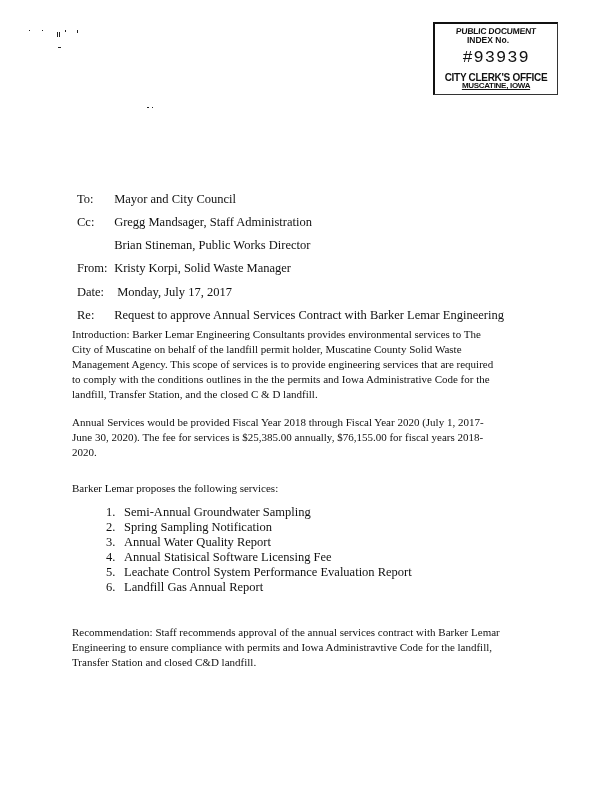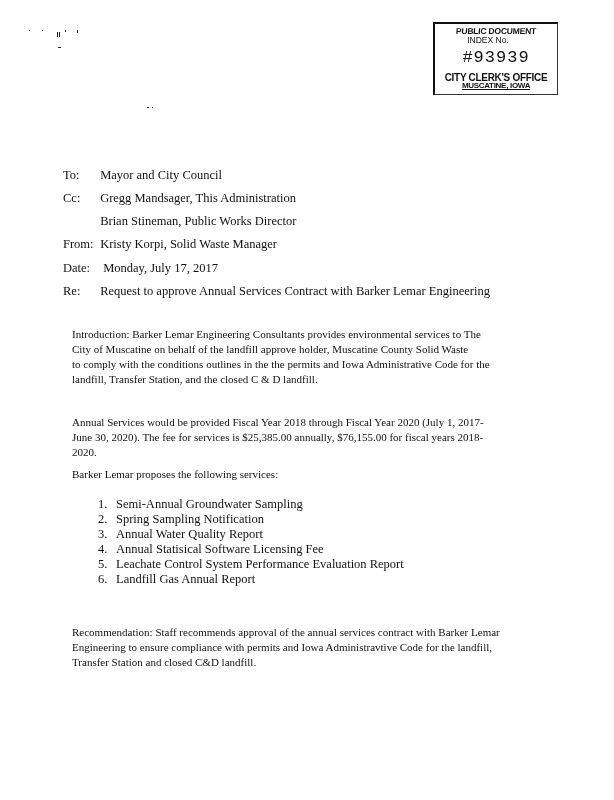--- a/index.html
+++ b/index.html
@@ -49,21 +49,21 @@
     font-size: 8.5px;
     font-weight: bold;
     letter-spacing: -0.2px;
     transform: skewX(-4deg);
   }
   .stamp .s-line2 {
     position: absolute;
     left: 0; right: 16px;
     top: 11px;
     font-size: 8.5px;
-    font-weight: normal;
+    font-weight: bold;
   }
   .stamp .s-number {
     position: absolute;
     left: 0; right: 0;
     top: 24px;
     font-size: 17px;
     font-family: "Liberation Mono", "DejaVu Sans Mono", monospace;
     font-weight: normal;
     letter-spacing: 1px;
   }
@@ -81,24 +81,25 @@
     top: 57px;
     font-size: 8px;
     font-weight: bold;
     letter-spacing: -0.3px;
     text-decoration: underline;
   }
 
   
   .hdr-row {
     position: absolute;
-    left: 63px;
+    left: 77px;
     font-size: 12.5px;
     line-height: 14px;
     white-space: nowrap;
+    margin-top: 24px;
   }
   .hdr-label {
     display: inline-block;
     width: 34px;
   }
   .hdr-value {
     display: inline-block;
   }
 
   .para {
@@ -111,21 +112,21 @@
   }
   .para .ln {
     display: block;
     white-space: nowrap;
   }
 
   .list {
     position: absolute;
     left: 90px;
     top: 489px;
-    margin: 8px;
+    margin: 16px;
     padding: 0;
     list-style: none;
     font-size: 12.5px;
     line-height: 15px;
   }
   .list li {
     white-space: nowrap;
   }
   .list .num {
     display: inline-block;
@@ -154,53 +155,54 @@
     <div class="s-line3">CITY CLERK'S OFFICE</div>
     <div class="s-line4">MUSCATINE, IOWA</div>
   </div>
 
   <div class="hdr-row" style="top:168px;">
     <span class="hdr-label">To:</span>
     <span class="hdr-value">Mayor and City Council</span>
   </div>
   <div class="hdr-row" style="top:191px;">
     <span class="hdr-label">Cc:</span>
-    <span class="hdr-value">Gregg Mandsager, This Administration</span>
+    <span class="hdr-value">Gregg Mandsager, Staff Administration</span>
   </div>
   <div class="hdr-row" style="top:237px;">
     <span class="hdr-label">From:</span>
     <span class="hdr-value">Kristy Korpi, Solid Waste Manager</span>
   </div>
   <div class="hdr-row" style="top:214px;">
     <span class="hdr-label"></span>
     <span class="hdr-value">Brian Stineman, Public Works Director</span>
   </div>
   <div class="hdr-row" style="top:261px;">
     <span class="hdr-label">Date:</span>
     <span class="hdr-value" style="margin-left:3px;text-align:right;">Monday, July 17, 2017</span>
   </div>
   <div class="hdr-row" style="top:284px;">
     <span class="hdr-label">Re:</span>
     <span class="hdr-value">Request to approve Annual Services Contract with Barker Lemar Engineering</span>
   </div>
 
   <div class="para" style="top:327px;">
     <span class="ln">Introduction: Barker Lemar Engineering Consultants provides environmental services to The</span>
-    <span class="ln">City of Muscatine on behalf of the landfill approve holder, Muscatine County Solid Waste</span>
+    <span class="ln">City of Muscatine on behalf of the landfill permit holder, Muscatine County Solid Waste</span>
+    <span class="ln">Management Agency. This scope of services is to provide engineering services that are required</span>
     <span class="ln">to comply with the conditions outlines in the the permits and Iowa Administrative Code for the</span>
     <span class="ln">landfill, Transfer Station, and the closed C &amp; D landfill.</span>
   </div>
 
   <div class="para" style="top:415px;">
     <span class="ln">Annual Services would be provided Fiscal Year 2018 through Fiscal Year 2020 (July 1, 2017-</span>
     <span class="ln">June 30, 2020). The fee for services is $25,385.00 annually, $76,155.00 for fiscal years 2018-</span>
     <span class="ln">2020.</span>
   </div>
 
-  <div class="para" style="top:467px;">
+  <div class="para" style="top:481px;">
     <span class="ln">Barker Lemar proposes the following services:</span>
   </div>
 
   <ol class="list">
     <li><span class="num">1.</span><span>Semi-Annual Groundwater Sampling</span></li>
     <li><span class="num">2.</span><span>Spring Sampling Notification</span></li>
     <li><span class="num">3.</span><span>Annual Water Quality Report</span></li>
     <li><span class="num">4.</span><span>Annual Statisical Software Licensing Fee</span></li>
     <li><span class="num">5.</span><span>Leachate Control System Performance Evaluation Report</span></li>
     <li><span class="num">6.</span><span>Landfill Gas Annual Report</span></li>

